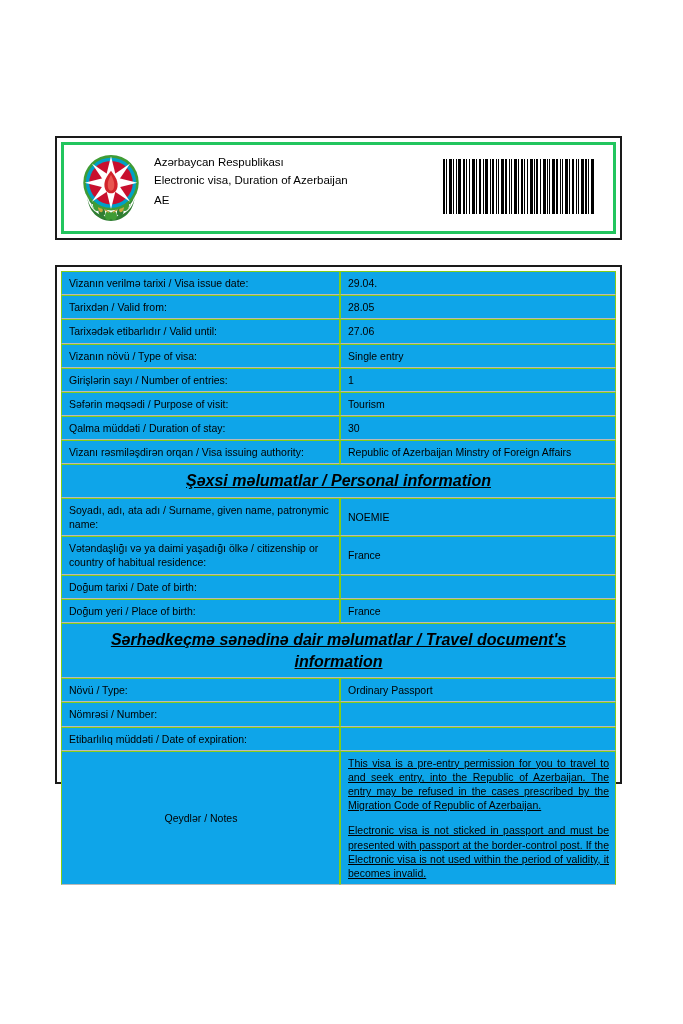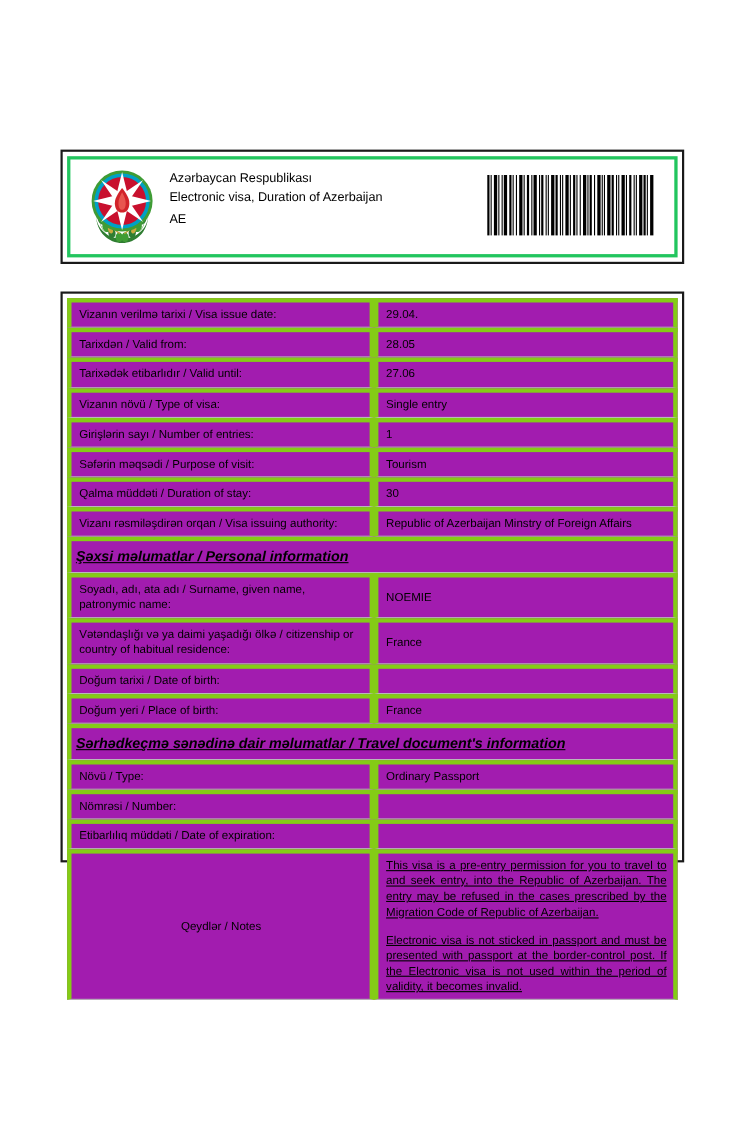--- a/index.html
+++ b/index.html
@@ -109,40 +109,40 @@
     width: 567px;
     height: 519px;
   }
   .tbl {
     width: 100%;
     border-collapse: separate;
     border-spacing: 0;
     table-layout: fixed;
   }
   .tbl td {
-    border: 4px solid #84cc16;
-    background: #a21caf;
+    border: 1px solid #84cc16;
+    background: #0ea5e9;
     font-size: 10.5px;
     padding: 4px 6px 4px 7px;
     vertical-align: middle;
     line-height: 1.35;
     height: 14px;
   }
   .lbl { width: 279px; }
   .val { width: 276px; }
 
   
   .tbl tr td { border-bottom: 1px solid #b9b9b9; }
 
   .section-head td {
-    text-align: left;
+    text-align: center;
     font-weight: bold;
     font-style: italic;
     text-decoration: underline;
-    font-size: 13px;
+    font-size: 16px;
     padding: 5px 4px;
   }
   .two-line td { padding-top: 4px; padding-bottom: 4px; }
 
   .notes-label {
     text-align: center;
     vertical-align: middle;
     font-size: 10.5px;
     height: 108px;
   }

